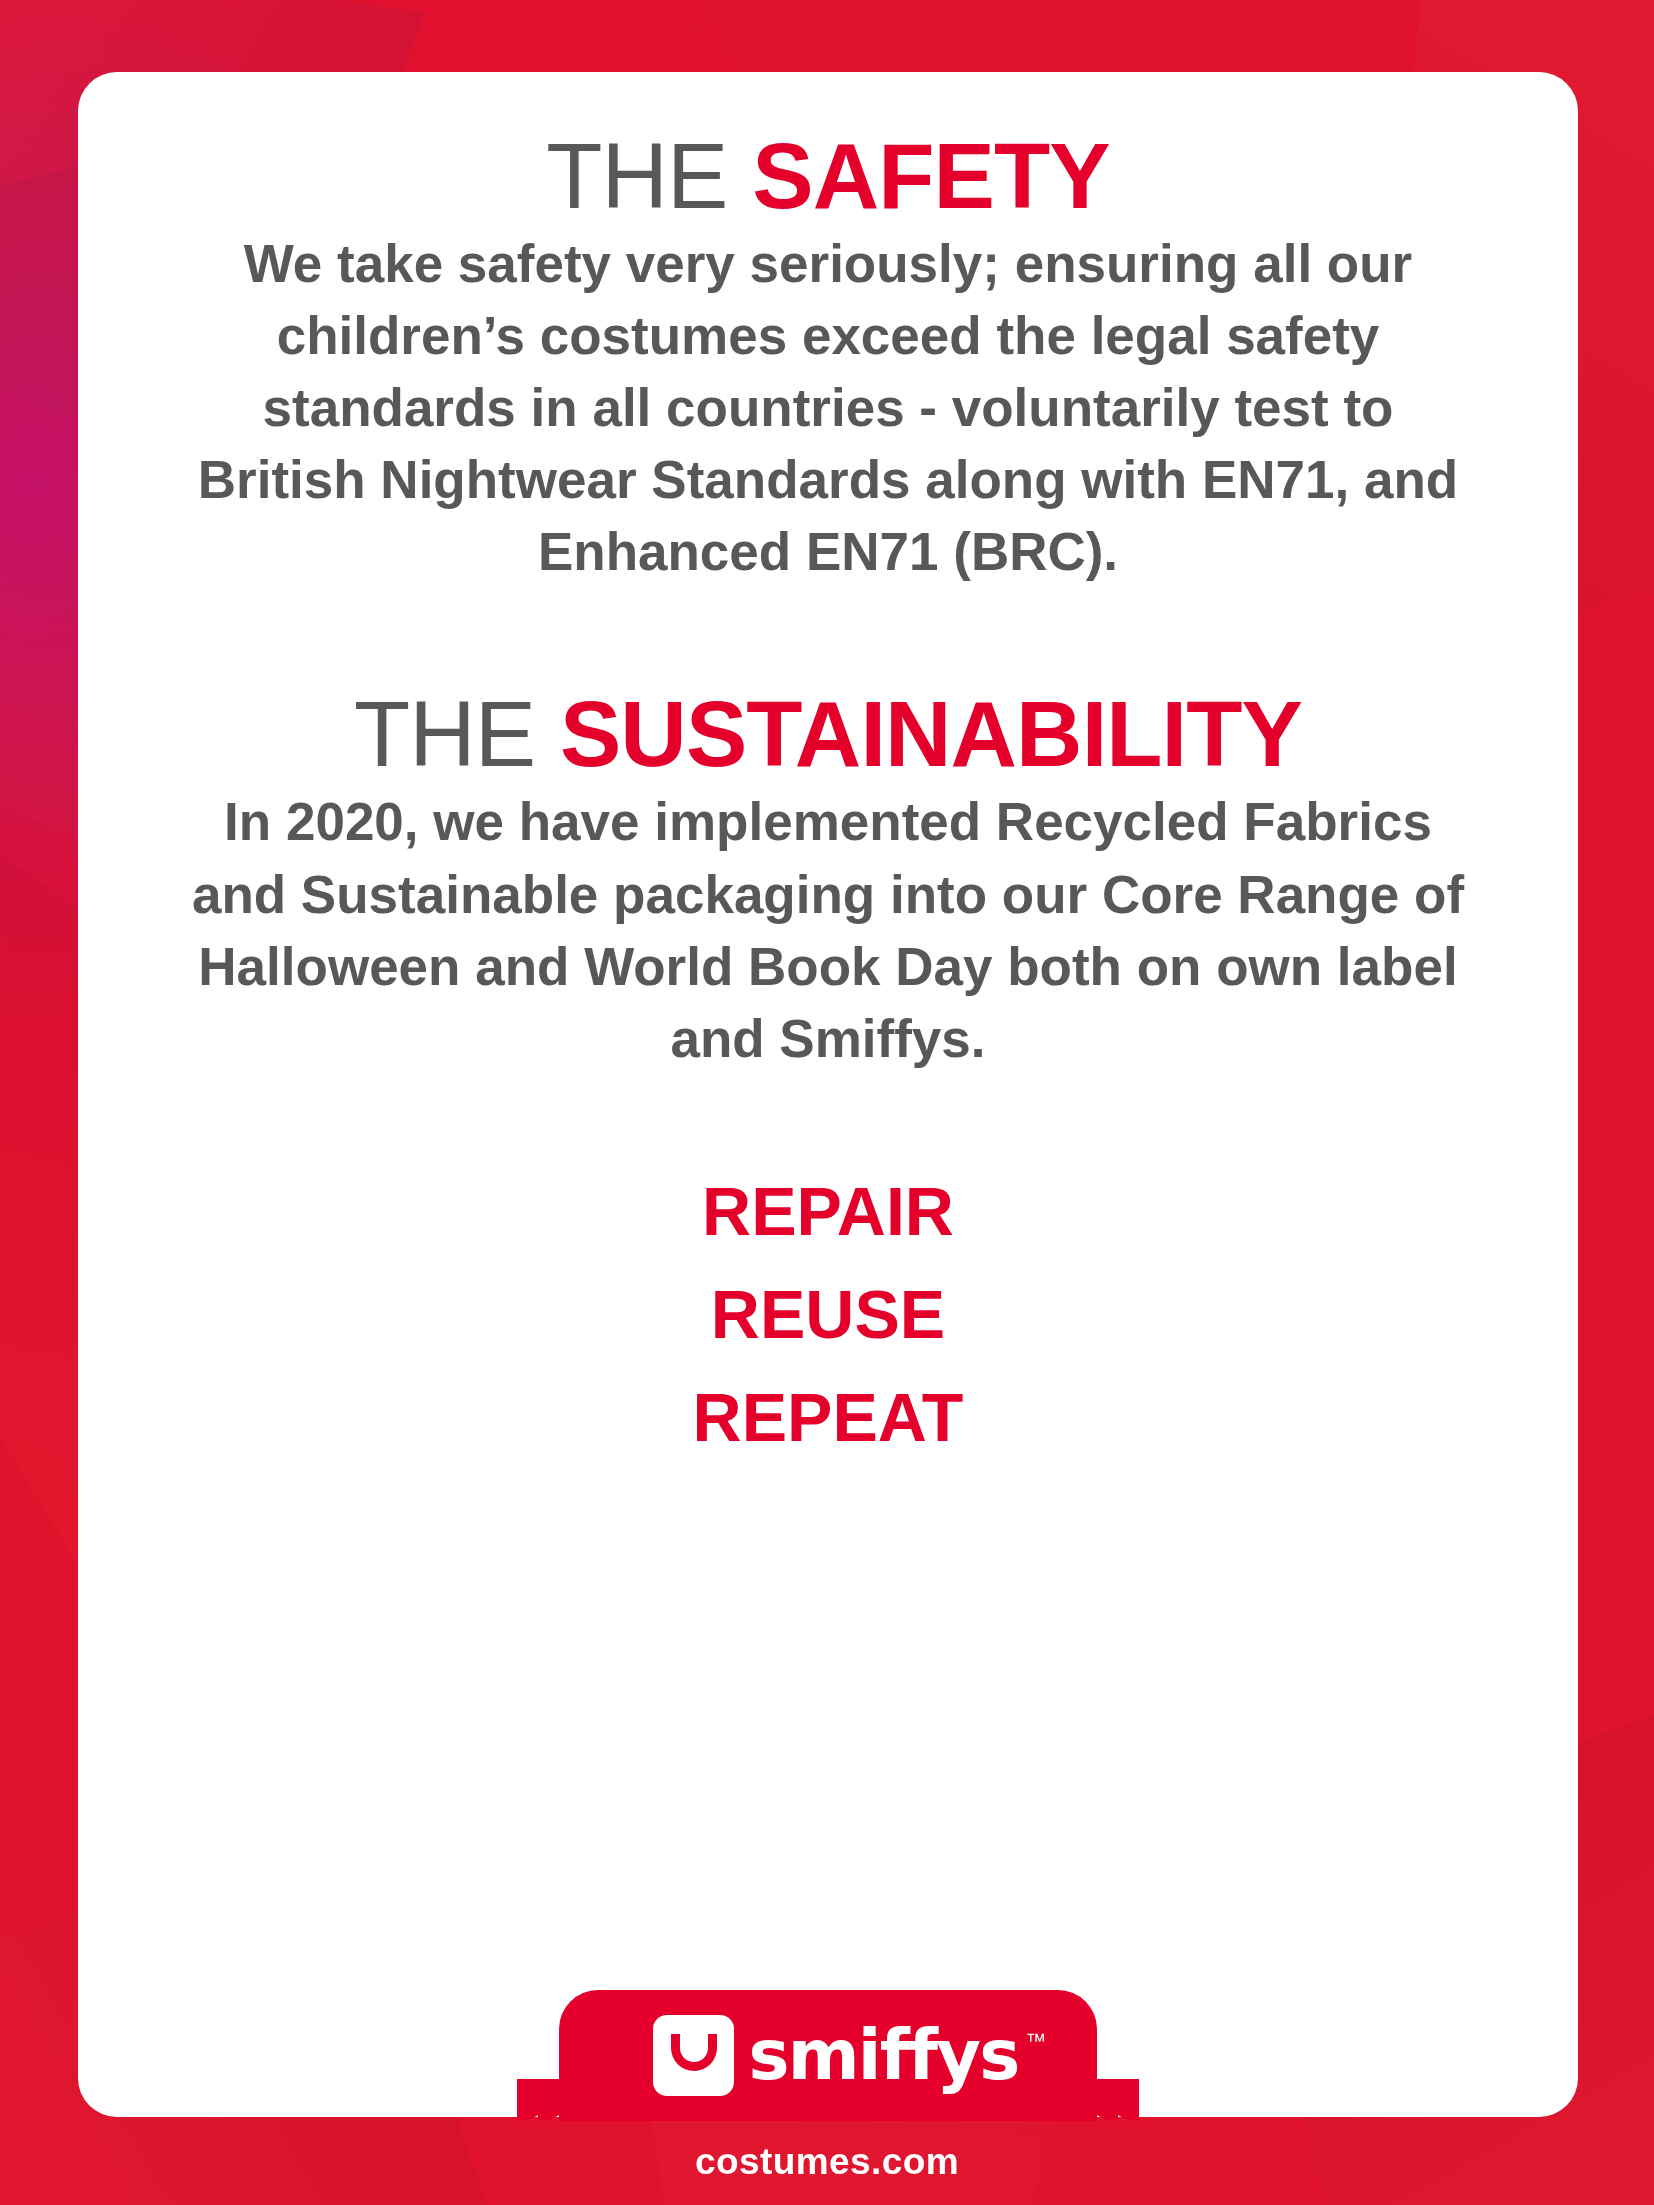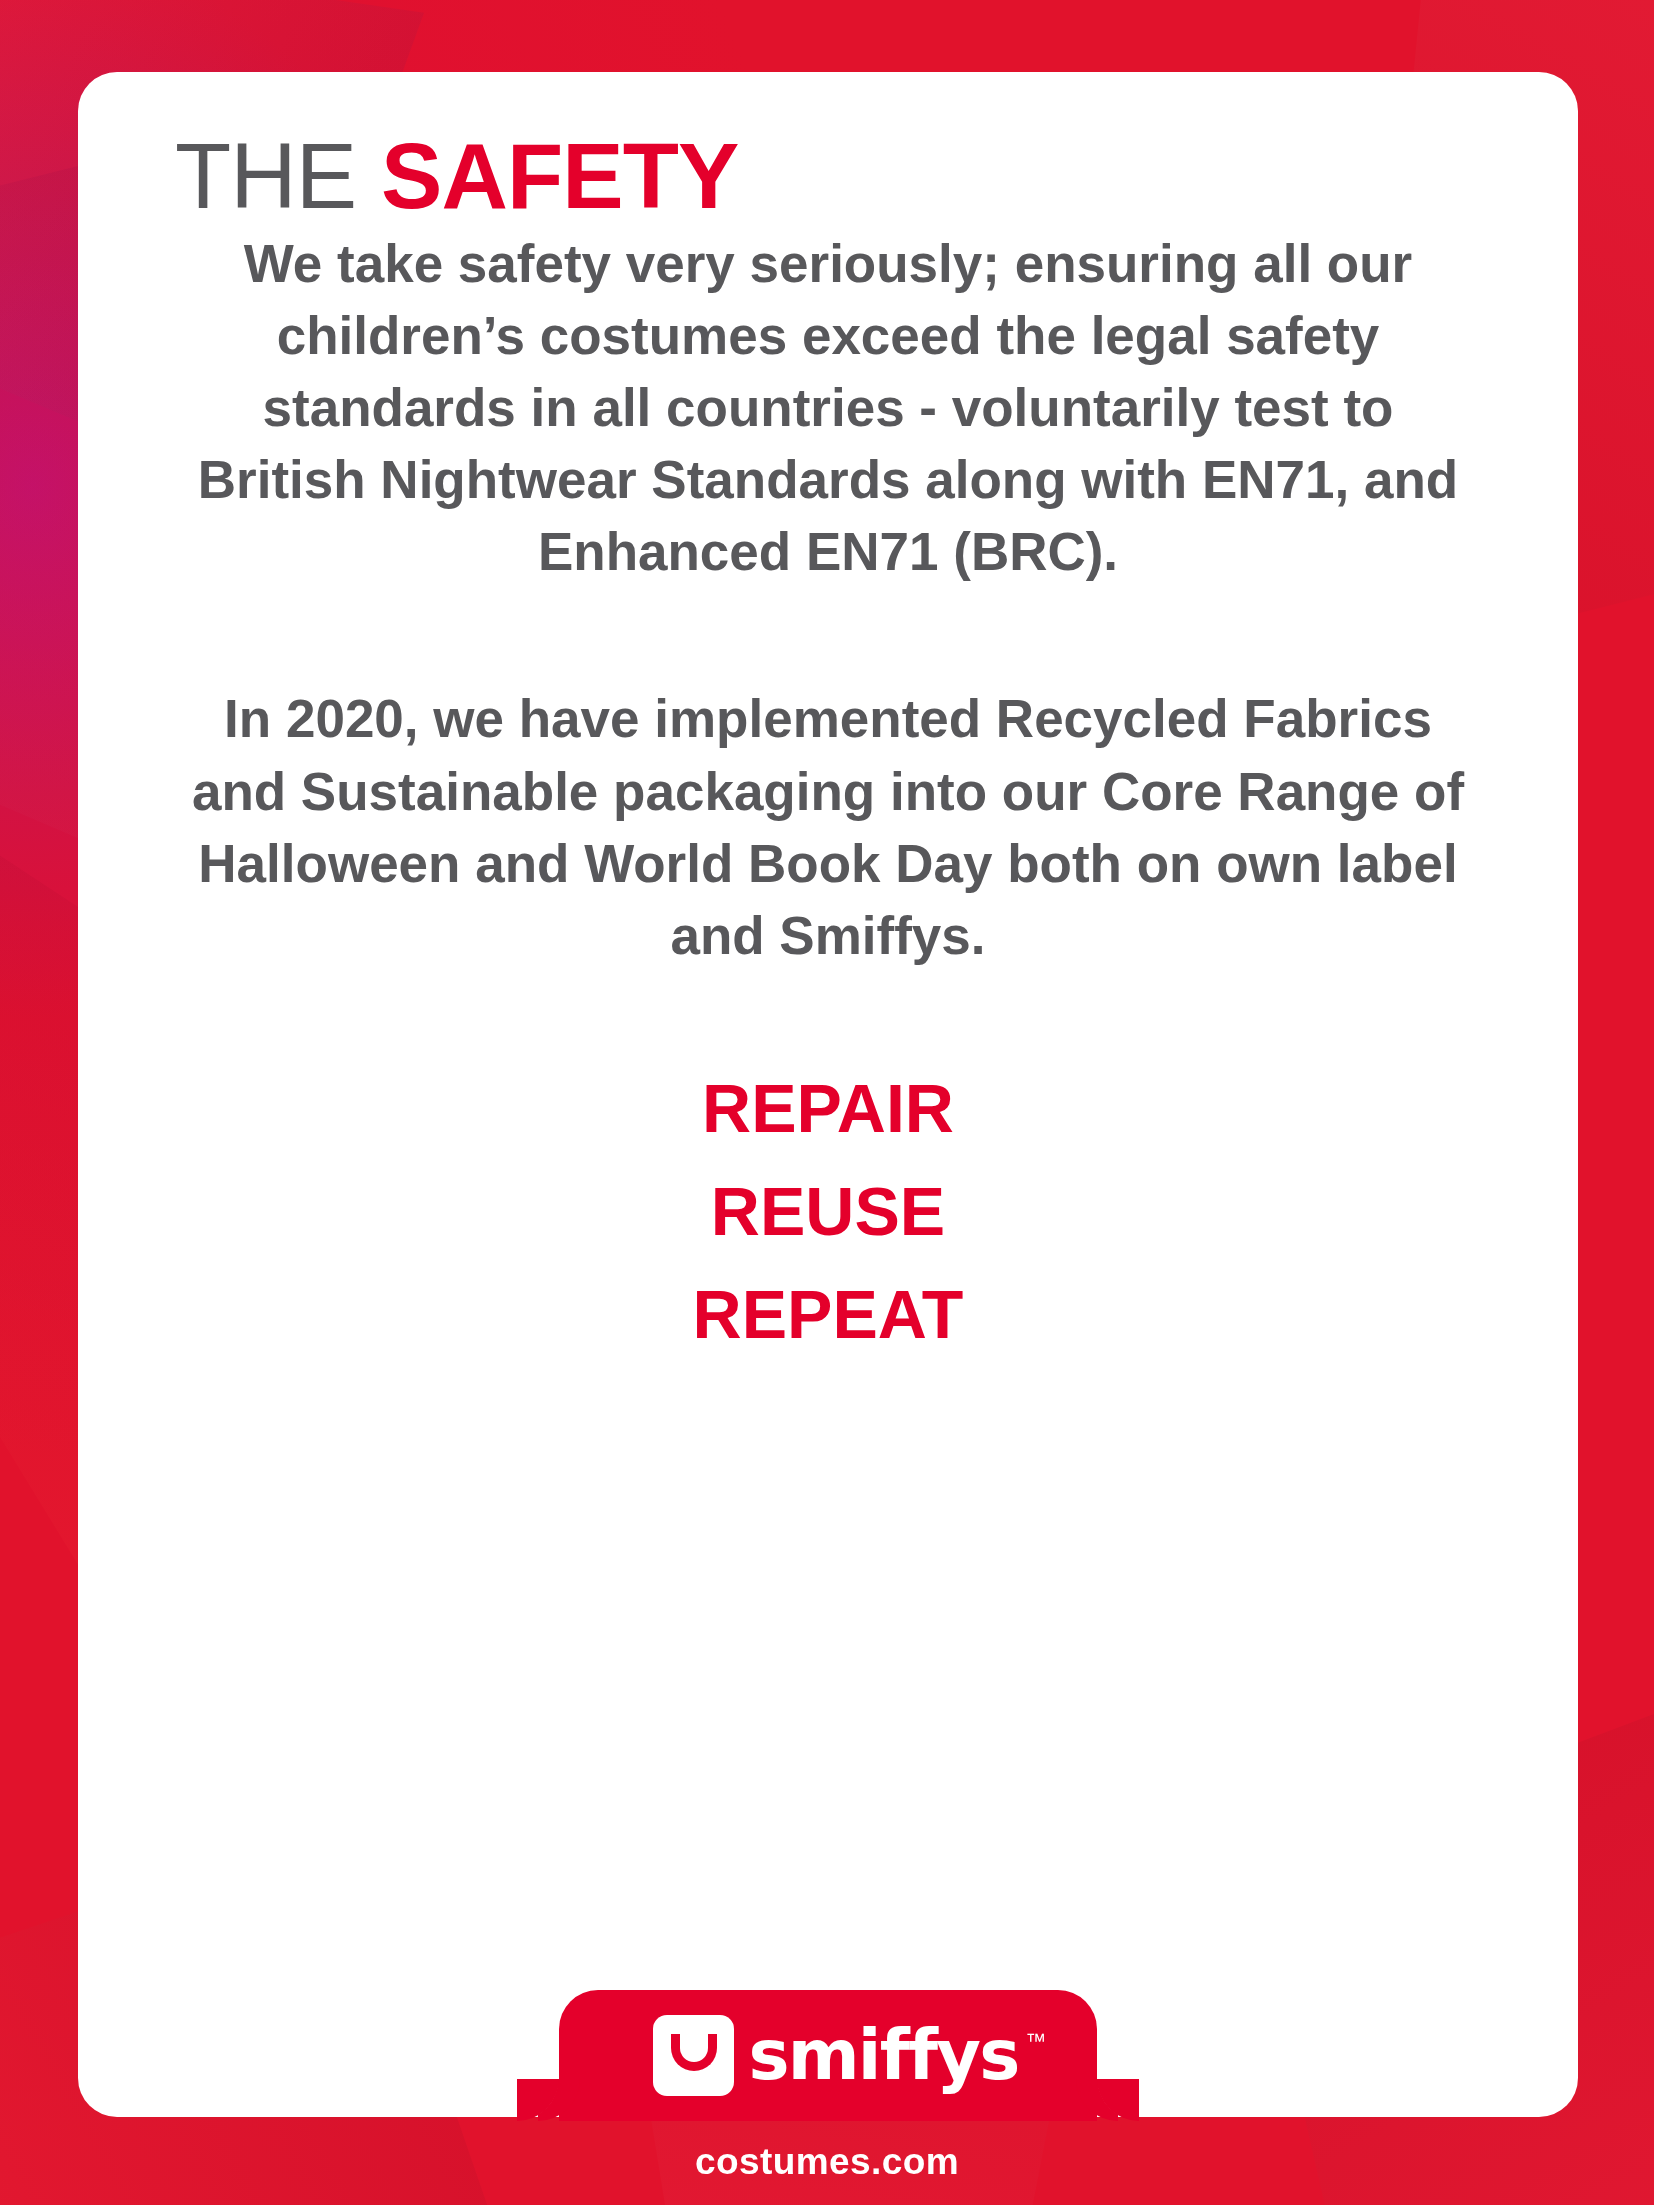--- a/index.html
+++ b/index.html
@@ -58,20 +58,21 @@
     width: 1500px;
     height: 2045px;
     background: #ffffff;
     border-radius: 39px;
     box-sizing: border-box;
     padding: 53px 97px 0 97px;
   }
 
   h1.heading {
     margin: 0;
+    text-align: center;
     font-size: 92px;
     line-height: 1.12;
     font-weight: 400;
     color: #58585b;
     letter-spacing: -0.9px;
   }
   h1.heading .accent {
     font-weight: 700;
     color: #e4002b;
   }
@@ -201,20 +202,21 @@
   <div class="shard s7"></div>
 
   <div class="card">
 
     <h1 class="heading heading-1"><span>THE </span><span class="accent">SAFETY</span></h1>
 
     <p class="body-text body-1">We take safety very seriously; ensuring all our children’s costumes exceed the legal safety standards in all countries - voluntarily test to British Nightwear Standards along with EN71, and Enhanced EN71 (BRC).</p>
 
     <div class="spacer-1"></div>
 
+    <h1 class="heading heading-2"><span>THE </span><span class="accent">SUSTAINABILITY</span></h1>
 
     <p class="body-text body-2">In 2020, we have implemented Recycled Fabrics and Sustainable packaging into our Core Range of Halloween and World Book Day both on own label and Smiffys.</p>
 
     <div class="slogan">
       <div class="slogan-line">REPAIR</div>
       <div class="slogan-line">REUSE</div>
       <div class="slogan-line">REPEAT</div>
     </div>
 
     <div class="logo-tab">

